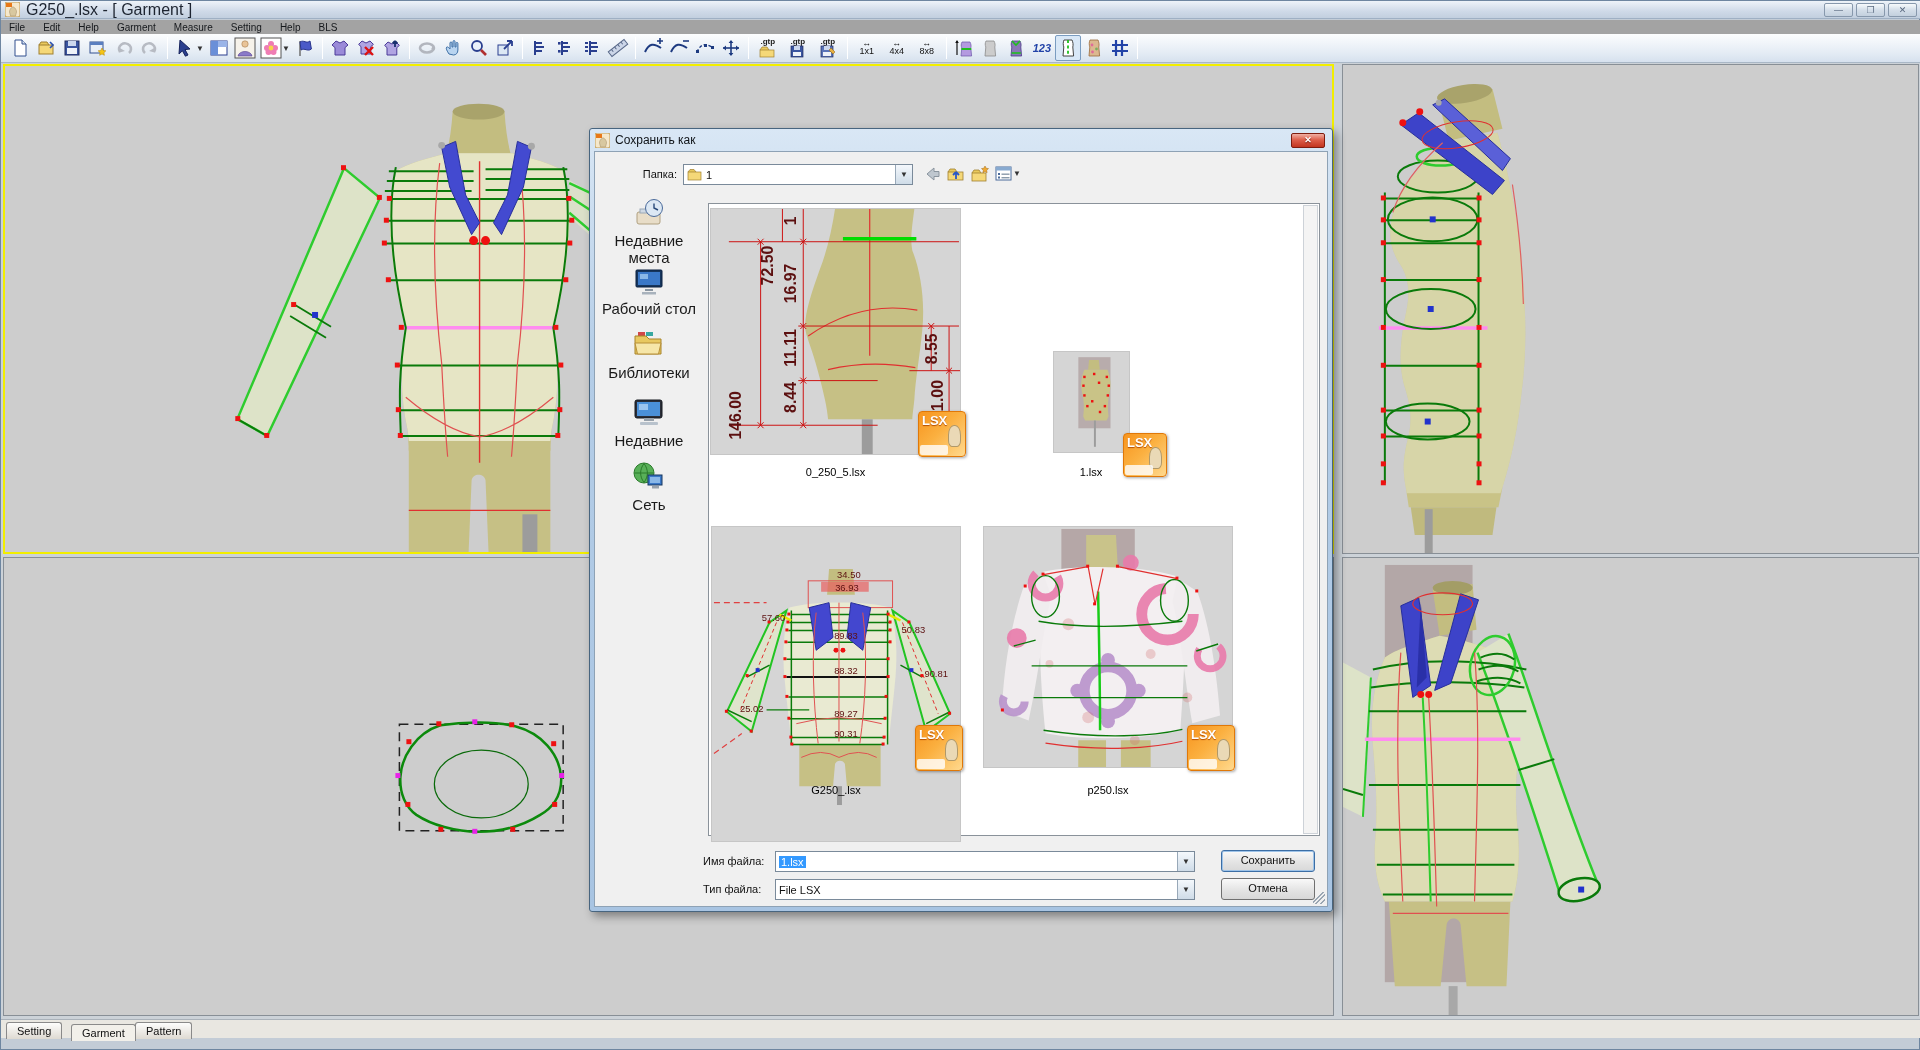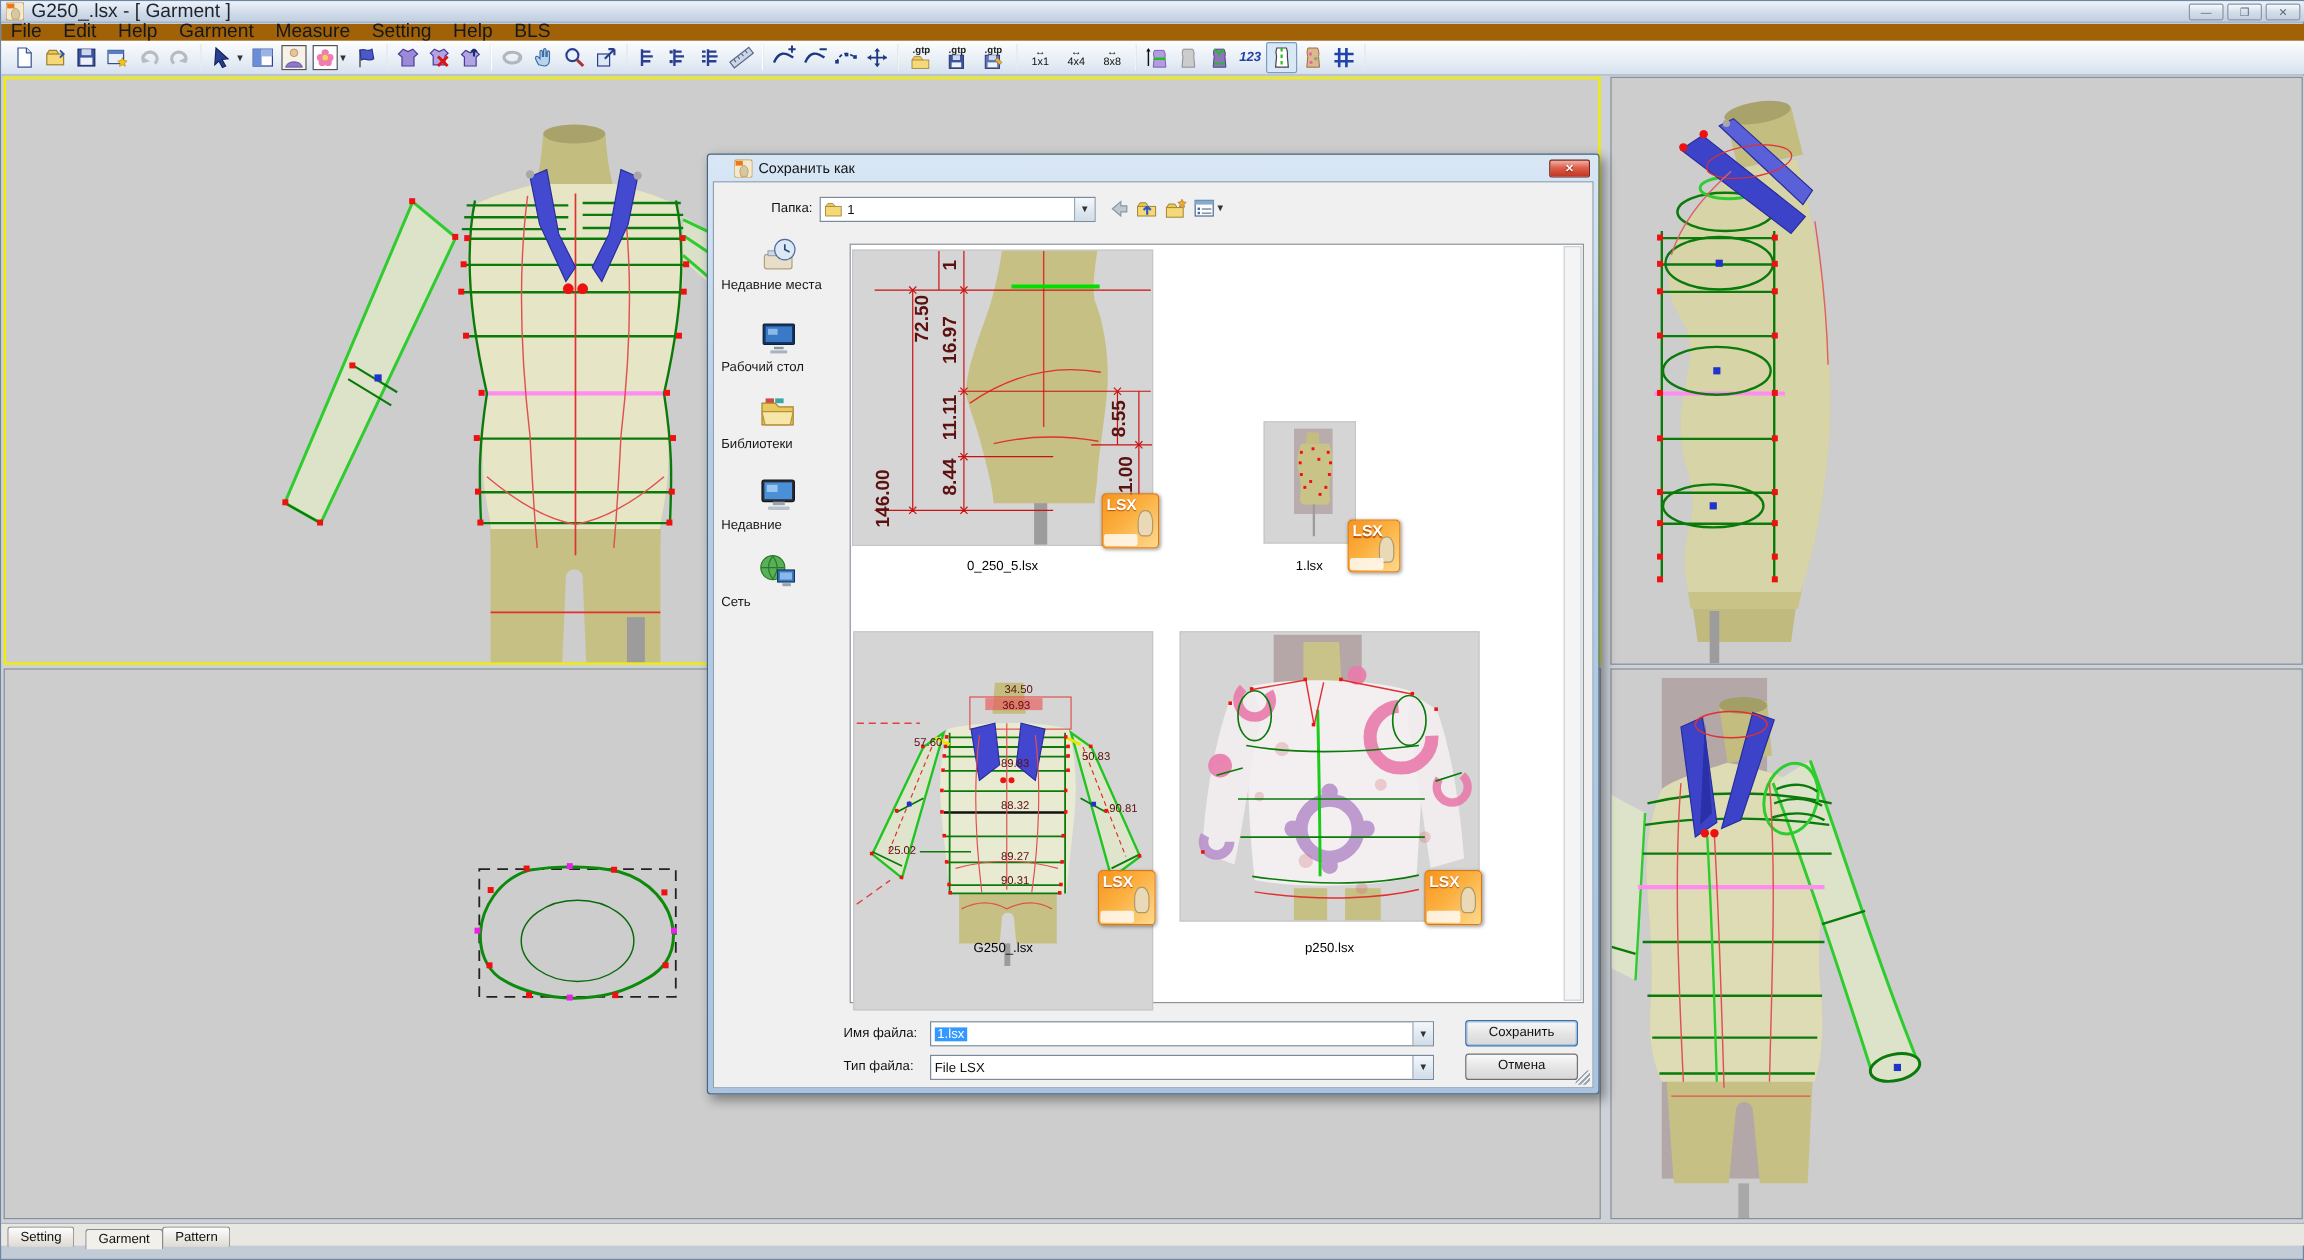--- a/index.html
+++ b/index.html
@@ -11,22 +11,22 @@
     background:linear-gradient(#eef3f9,#cfdae8 60%,#c2cfdf); border-bottom:1px solid #9fb0c4;
     display:flex; align-items:center; }
   #titlebar .title { font-size:16px; color:#1d2430; margin-left:6px; }
   .appicon { width:15px; height:15px; margin-left:4px; flex:0 0 auto; }
   .winbtns { position:absolute; right:4px; top:2px; display:flex; gap:3px; }
   .winbtn { width:29px; height:14px; border:1px solid #8798ac; border-radius:2px;
     background:linear-gradient(#f7fafc,#d4dee9 50%,#c3d0de); color:#5a6a80; font-size:9px;
     line-height:12px; text-align:center; }
 
   
-  #menubar { position:absolute; left:0; top:19px; width:1920px; height:14px; background:#a16207;
-    display:flex; gap:18px; padding-left:8px; font-size:16px; color:#15181c; align-items:center; }
+  #menubar { position:absolute; left:0; top:19px; width:1920px; height:14px; background:#a3a3a3;
+    display:flex; gap:18px; padding-left:8px; font-size:10px; color:#15181c; align-items:center; }
   .mi { cursor:default; }
 
   
   #toolbar { position:absolute; left:0; top:33px; width:1920px; height:29px;
     background:linear-gradient(#fcfdfe,#e3ebf4 70%,#d6e1ee); border-bottom:1px solid #a9b7c6;
     display:flex; align-items:center; padding-left:6px; }
   .ti { width:26px; height:26px; display:flex; align-items:center; justify-content:center;
     border:1px solid transparent; border-radius:2px; flex:0 0 auto; }
   .ti.active { border:1px solid #7a9cc0; background:#d9e8f7; }
   .ti.wide { width:30px; flex-direction:column; }
@@ -40,37 +40,37 @@
   
   #workspace { position:absolute; left:0; top:62px; width:1920px; height:956px; background:#ccd2d8; }
   .vp { position:absolute; background:#cdcdcd; border:1px solid #888f96; }
   .vp.activevp { border:2px solid #f2ee00; }
   .vp svg { position:absolute; left:0; top:0; width:100%; height:100%; }
 
   
   #dialog { position:absolute; left:588px; top:127px; width:744px; height:784px;
     background:linear-gradient(#d9e7f5,#b4cde7 30%,#a8c4e2); border:1px solid #48657f; border-radius:3px;
     box-shadow:4px 4px 10px rgba(0,0,0,.4); z-index:10; }
-  #dlg-titlebar { position:absolute; left:0; top:0; right:0; height:22px; display:flex; align-items:center;margin-left:17px; }
+  #dlg-titlebar { position:absolute; left:0; top:0; right:0; height:22px; display:flex; align-items:center; }
   #dlg-titlebar .dtitle { font-size:12px; color:#101418; margin-left:5px; }
   #dlg-close { position:absolute; right:7px; top:4px; width:34px; height:15px;
     background:linear-gradient(#f0b0a4,#dd5f4b 45%,#c23520); border:1px solid #7e1d10; border-radius:2px;
     color:#fff; font-size:9px; font-weight:bold; text-align:center; line-height:13px; text-shadow:0 1px 1px #701005; }
   #dlg-body { position:absolute; left:4px; top:22px; width:734px; height:756px; background:#f0f0f0;
     border:1px solid #8ea2b5; }
   .dlabel { position:absolute; font-size:11px; color:#111; }
   .combo { position:absolute; background:#fff; border:1px solid #7a8a9a; display:flex; align-items:center;
     font-size:11px; color:#111; }
   .combo .cval { flex:1; padding-left:3px; white-space:nowrap; overflow:hidden; }
   .combo .arrowbox { width:17px; align-self:stretch; border-left:1px solid #98a8b8;
     background:linear-gradient(#f4f8fc,#cfdce8); color:#333; font-size:8px; display:flex;
     align-items:center; justify-content:center; }
   .sel { background:#3399ff; color:#fff; padding:0 2px; }
   .navico { position:absolute; width:22px; height:22px; display:flex; align-items:center; justify-content:center; }
-  .place { position:absolute; left:6px; width:96px; text-align:left; font-size:11px; color:#1a1a1a; }
+  .place { position:absolute; left:6px; width:96px; text-align:center; font-size:15px; color:#1a1a1a; }
   .place svg { display:block; margin:0 auto 2px auto; }
   #filepanel { position:absolute; left:113px; top:51px; width:612px; height:633px; background:#fff;
     border:1px solid #8a929a; }
   .thumb { position:absolute; background:#d5d5d5; border:1px solid #c6c6c6; }
   .thumb svg { position:absolute; left:0; top:0; width:100%; height:100%; }
   .thumb-label { position:absolute; font-size:11px; color:#000; text-align:center; }
   .lsx-badge { position:absolute; width:48px; height:46px; border:1px solid #e07808; border-radius:4px;
     background:linear-gradient(135deg,#f7941e 0%,#fbb040 45%,#ffd98e 100%); box-shadow:1px 1px 3px rgba(0,0,0,.35);
     overflow:hidden; z-index:3; }
   .lsx-text { position:absolute; left:3px; top:1px; color:#fff; font-weight:bold; font-size:13px;

